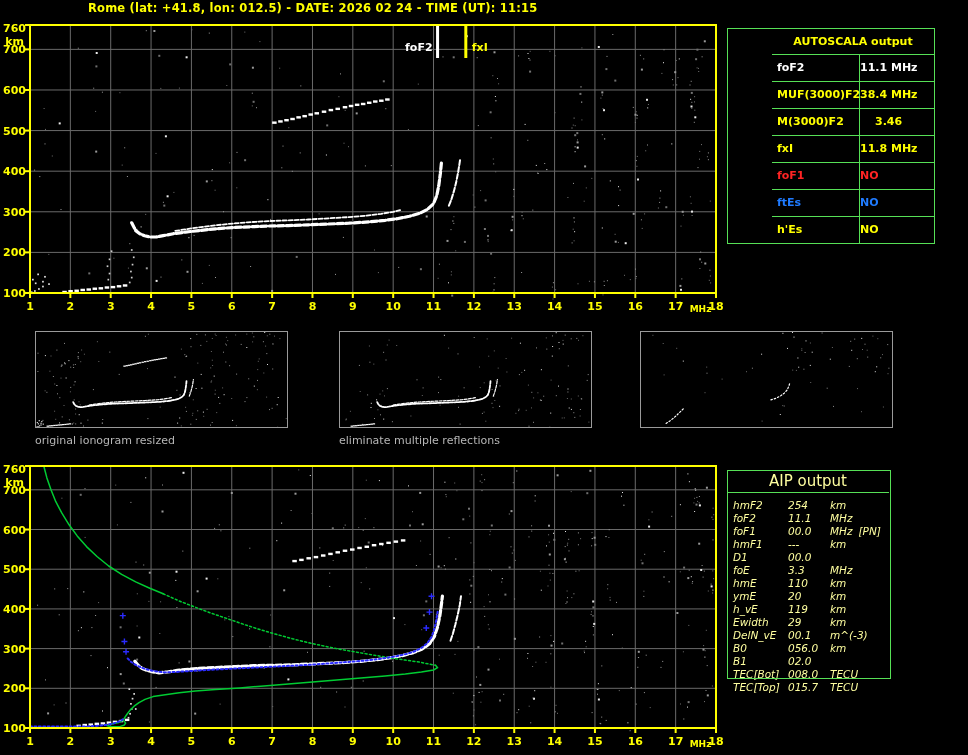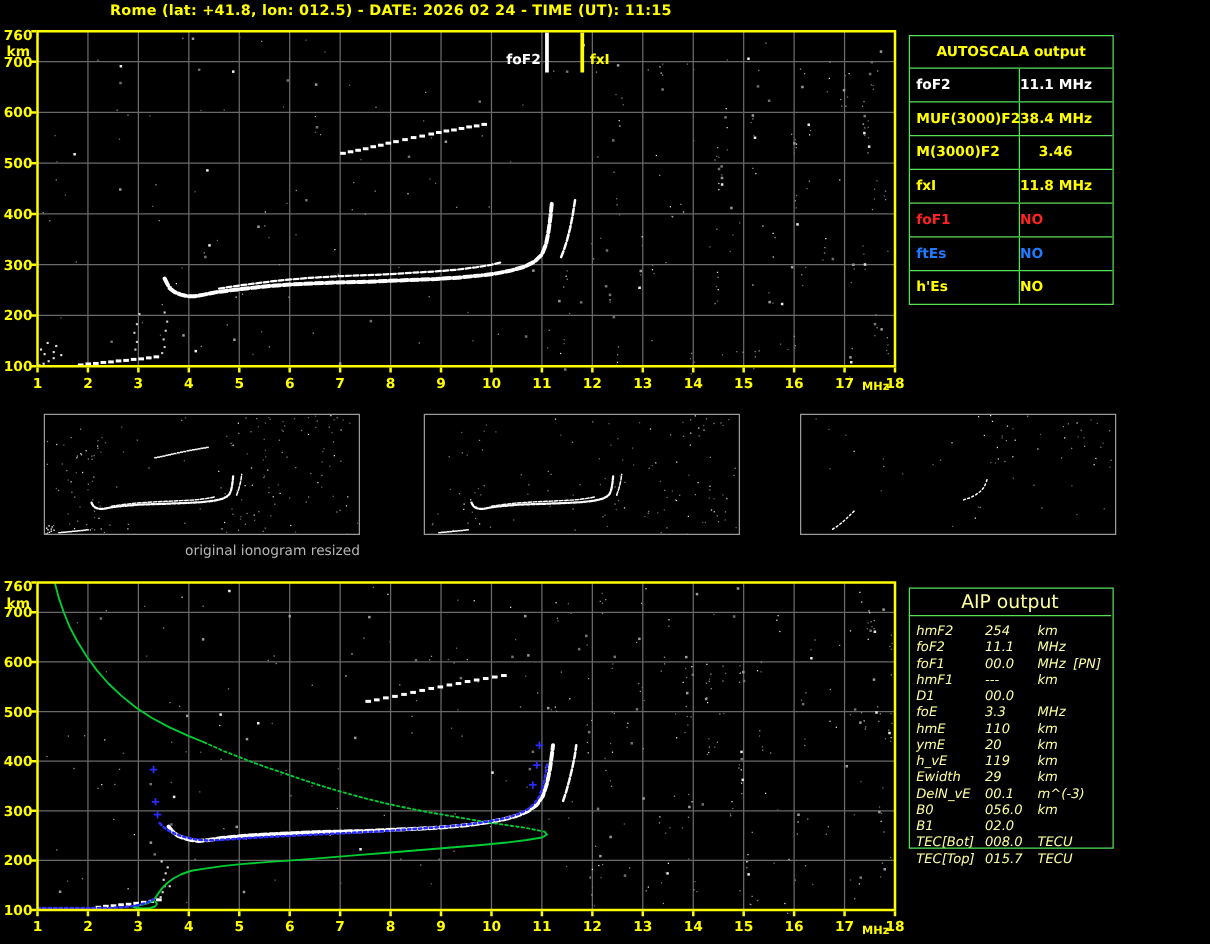--- a/index.html
+++ b/index.html
@@ -5,23 +5,23 @@
   html,body{margin:0;padding:0;background:#000;}
   .stage{position:relative;width:968px;height:755px;background:#000;overflow:hidden;
          font-family:"DejaVu Sans","Liberation Sans",sans-serif;}
   .title{position:absolute;left:88px;top:1px;color:#ffff00;font-size:11.5px;font-weight:bold;
          letter-spacing:.2px;white-space:nowrap;}
   svg{position:absolute;display:block;}
   #top-svg{left:0;top:0;width:750px;height:318px;}
   #bottom-svg{left:0;top:455px;width:750px;height:300px;}
   .panel{position:absolute;top:331px;width:251px;height:95px;border:1px solid #9a9a9a;background:#000;}
   .panel svg{position:absolute;left:0;top:0;width:251px;height:95px;}
-  .caption{position:absolute;top:434px;text-align:right;color:#b6b6b6;font-size:11px;}
+  .caption{position:absolute;top:434px;text-align:left;color:#b6b6b6;font-size:11px;}
   
-  .as-table{position:absolute;left:727px;top:28px;width:162px;border:1px solid #56e056;background:#000;}
+  .as-table{position:absolute;left:727px;top:28px;width:162px;border:1px solid #56e056;background:#000;padding-left:44px;}
   .as-header{height:25px;line-height:25px;text-align:center;color:#ffff00;font-weight:bold;font-size:11px;}
   .as-row{display:flex;height:26px;border-top:1px solid #56e056;font-size:11px;font-weight:bold;}
   .as-row .lbl{width:82px;padding-left:5px;line-height:26px;border-right:1px solid #56e056;}
   .as-row .val{flex:1;text-align:left;line-height:26px;}
   
   .aip{position:absolute;left:727px;top:470px;width:162px;color:#ffffa0;}
   .aip-header{height:22px;line-height:22px;text-align:center;font-size:15px;border-bottom:1px solid #56e056;}
   .aip-rows{padding:6px 0 0 6px;font-size:10.5px;font-style:italic;}
   .aip-row{display:flex;height:13px;line-height:13px;white-space:nowrap;}
   .aip-row .l{width:55px;}
@@ -978,20 +978,21 @@
           <rect x="209.2" y="8.8" width="1" height="1" fill="#8c8c8c"></rect>
         </g>
         <g>
           <polyline points="25.1,91.4 28.8,89.0 32.5,86.1 36.2,82.8 39.9,79.2 43.6,75.6" fill="none" stroke="#ffffff" stroke-width="1.2" stroke-linecap="round" stroke-linejoin="round" stroke-dasharray="1.5,2"></polyline>
           <polyline points="129.9,67.9 135.1,66.2 139.5,63.9 143.2,61.2 146.2,57.9 147.9,54.0 149.1,50.1" fill="none" stroke="#ffffff" stroke-width="1.2" stroke-linecap="round" stroke-linejoin="round" stroke-dasharray="1.5,2"></polyline>
         </g>
       </svg>
     </div>
 
   <div class="caption" style="left:35px;width:253px">original ionogram resized</div>
+  <div class="caption" style="left:339px;width:253px">eliminate multiple reflections</div>
 
   <svg id="bottom-svg" viewBox="0 455 750 300">
       <g>
         <line x1="70.35294117647058" y1="466" x2="70.35294117647058" y2="728" stroke="#6a6a6a" stroke-width="1"></line>
         <line x1="110.70588235294117" y1="466" x2="110.70588235294117" y2="728" stroke="#6a6a6a" stroke-width="1"></line>
         <line x1="151.05882352941177" y1="466" x2="151.05882352941177" y2="728" stroke="#6a6a6a" stroke-width="1"></line>
         <line x1="191.41176470588235" y1="466" x2="191.41176470588235" y2="728" stroke="#6a6a6a" stroke-width="1"></line>
         <line x1="231.76470588235293" y1="466" x2="231.76470588235293" y2="728" stroke="#6a6a6a" stroke-width="1"></line>
         <line x1="272.11764705882354" y1="466" x2="272.11764705882354" y2="728" stroke="#6a6a6a" stroke-width="1"></line>
         <line x1="312.47058823529414" y1="466" x2="312.47058823529414" y2="728" stroke="#6a6a6a" stroke-width="1"></line>

